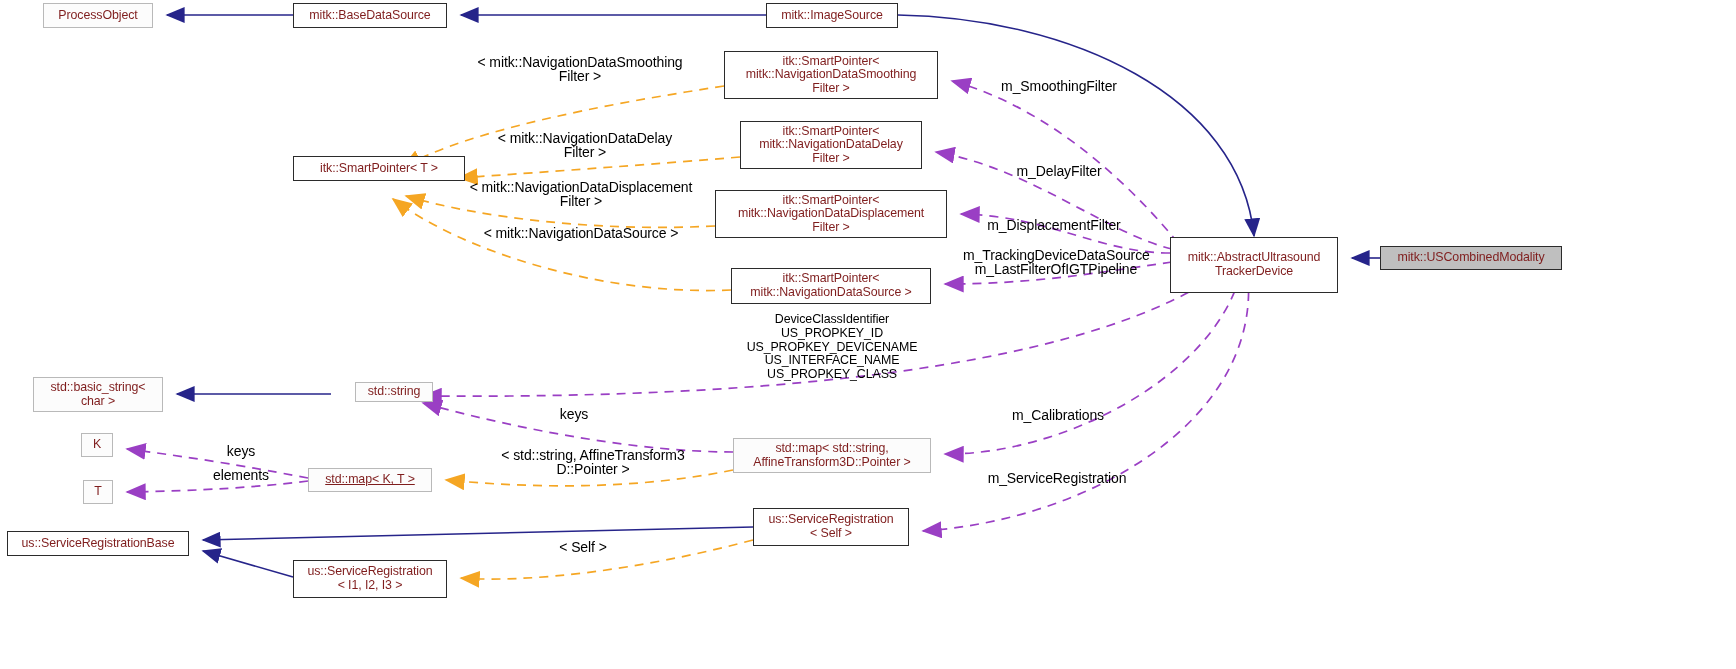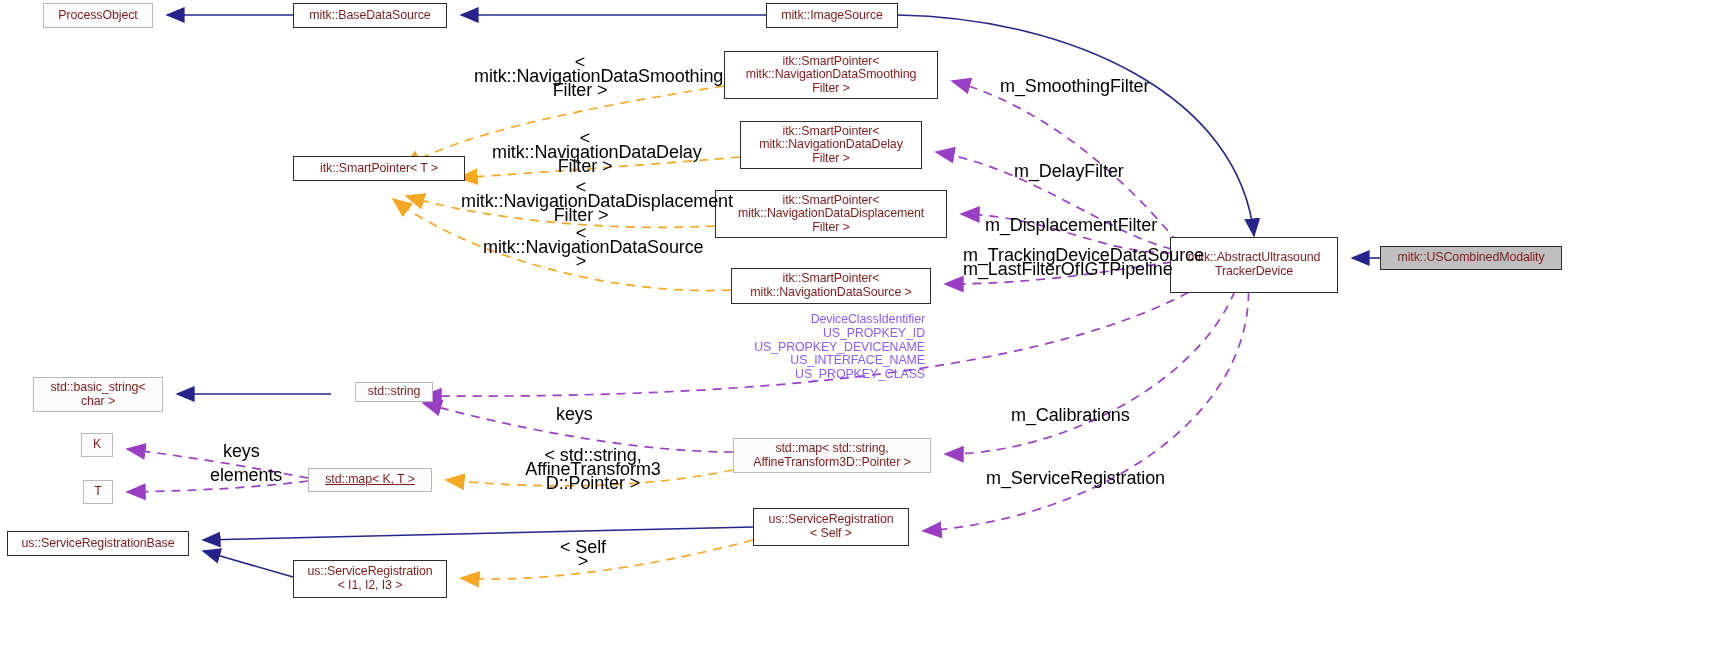--- a/index.html
+++ b/index.html
@@ -35,33 +35,33 @@
     background: #ffffff;
     white-space: pre-line;
     padding: 2px 5px;
     letter-spacing: -0.1px;
   }
   .node.solid   { border: 1.4px solid #2b2b2b; }
   .node.light   { border: 1.2px solid #b9b9b9; background: #fcfcfc; }
   .node.hilite  { border: 1.4px solid #2b2b2b; background: #bfbfbf; }
   .edge-label {
     position: absolute;
-    font-size: 18px;
+    font-size: 14px;
     line-height: 13.8px;
     color: #000000;
     text-align: center;
     white-space: pre-line;
     letter-spacing: -0.1px;
   }
   .note {
     position: absolute;
     font-size: 12.4px;
     line-height: 13.8px;
-    color: #8b5cf6;
-    text-align: right;
+    color: #000000;
+    text-align: center;
     white-space: pre-line;
     letter-spacing: -0.1px;
   }
 </style>
 </head>
 <body>
 
 <div id="canvas">
 
   <svg class="edges" viewBox="0 0 1736 669">

